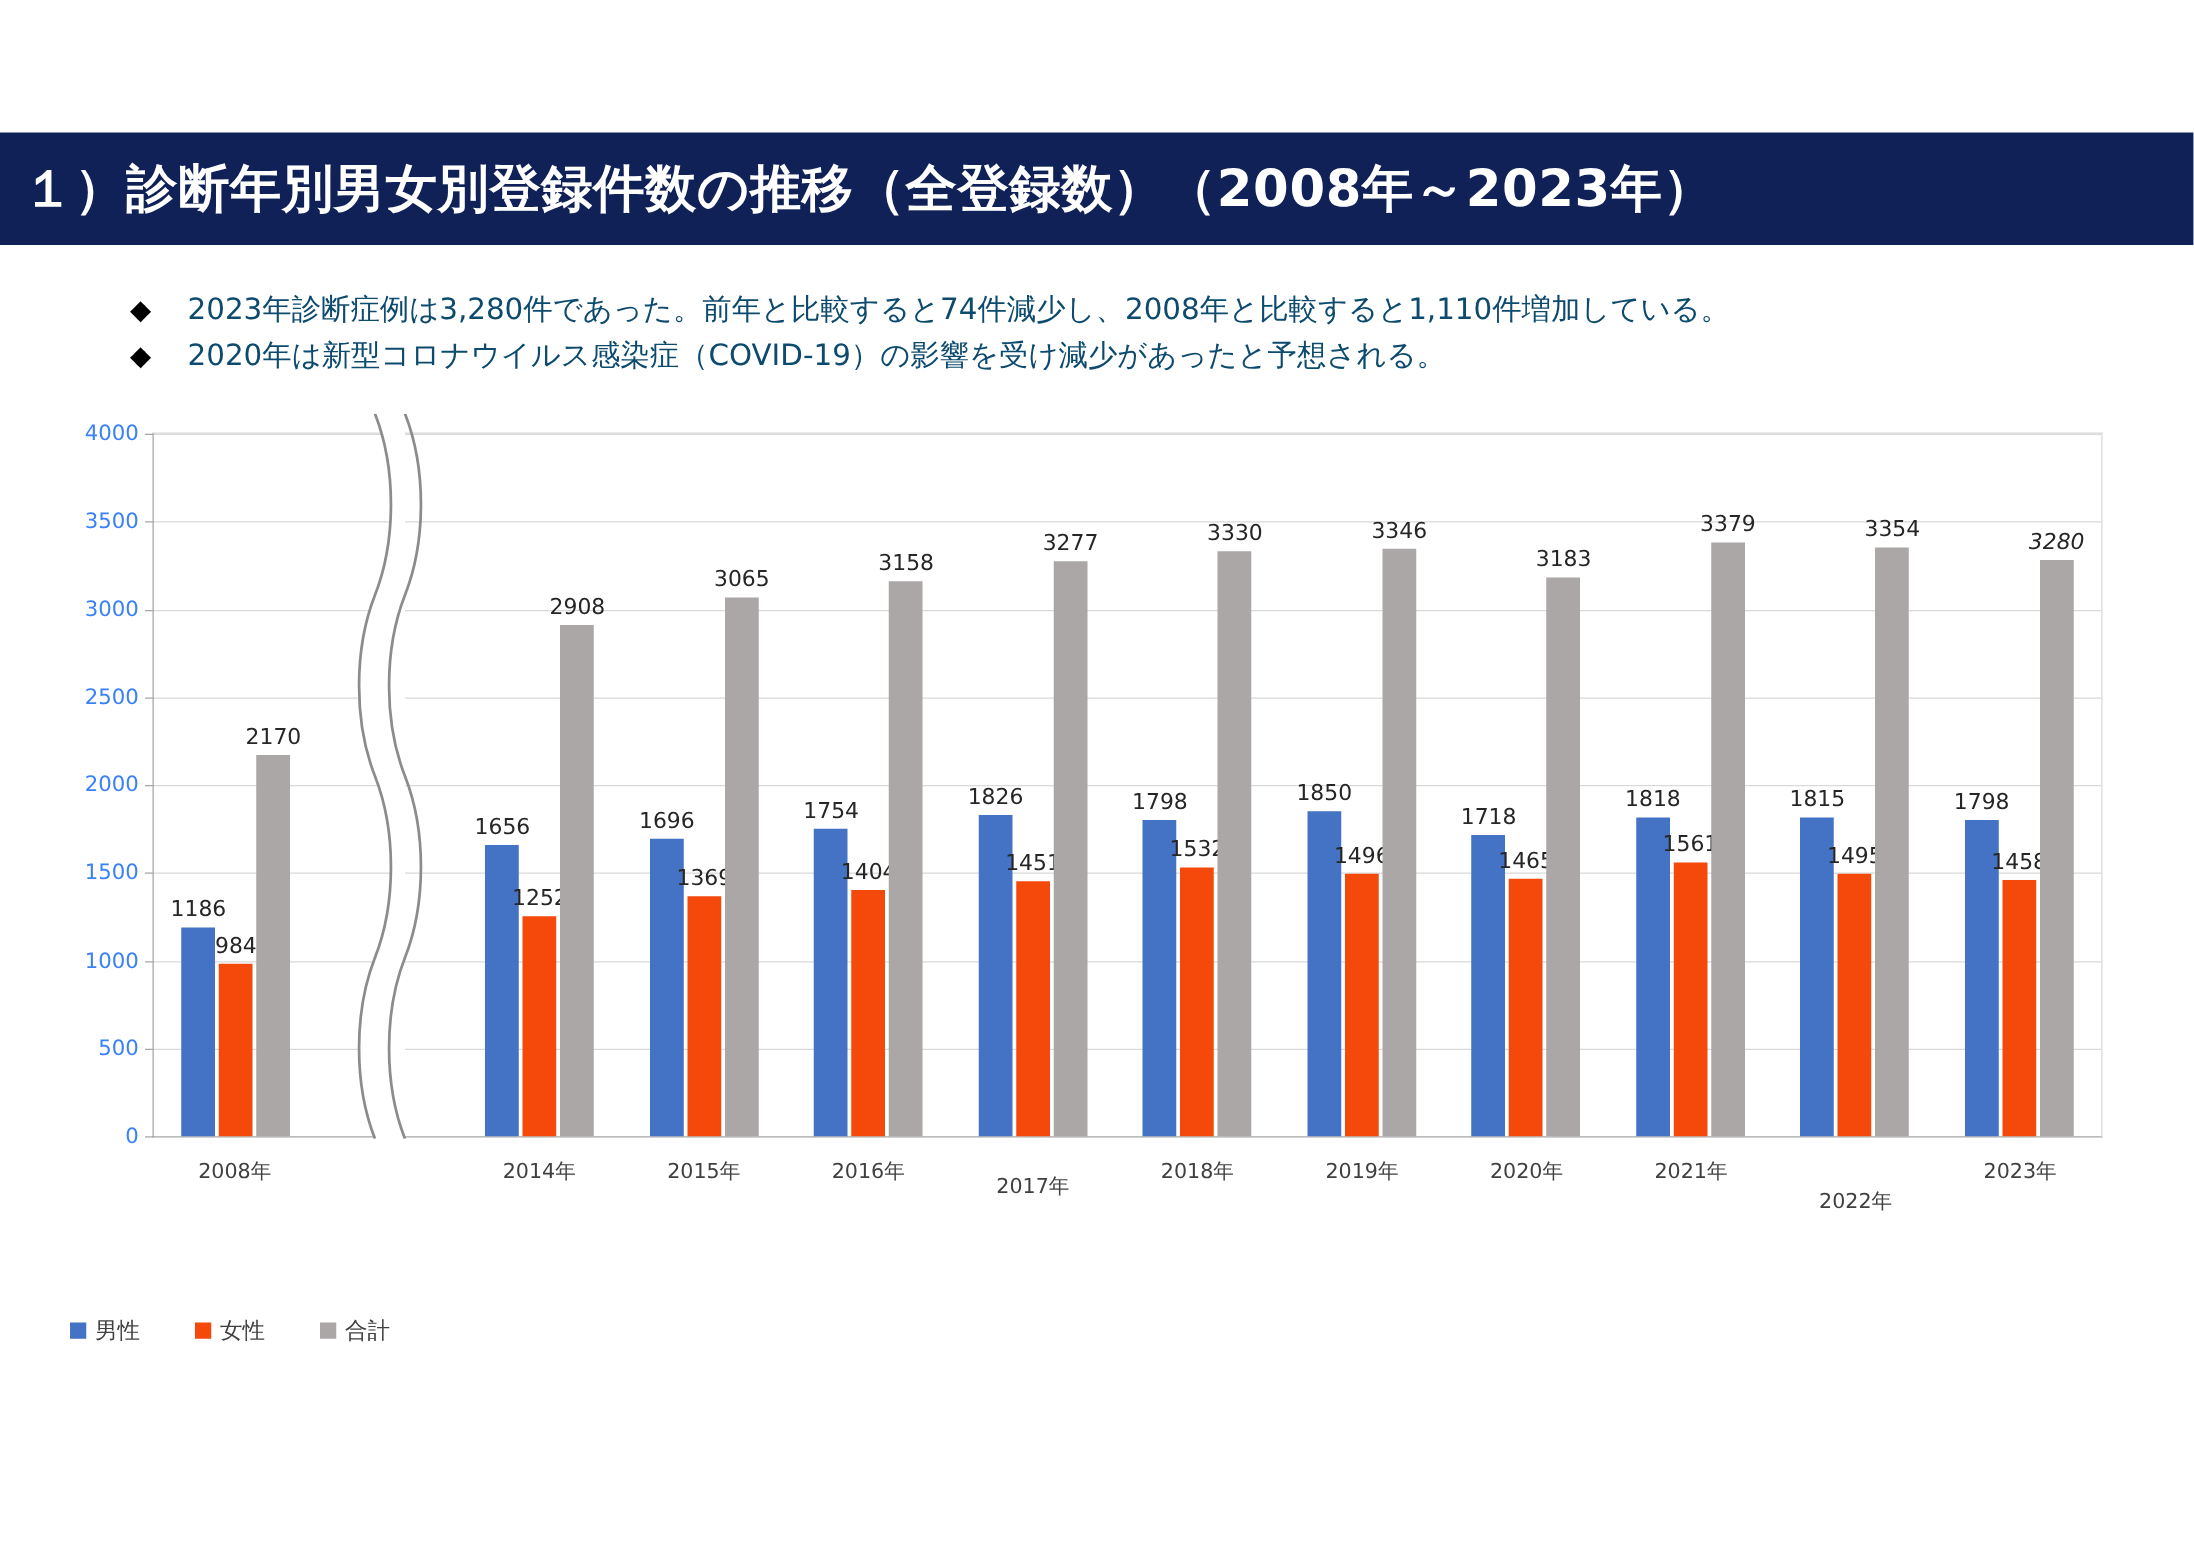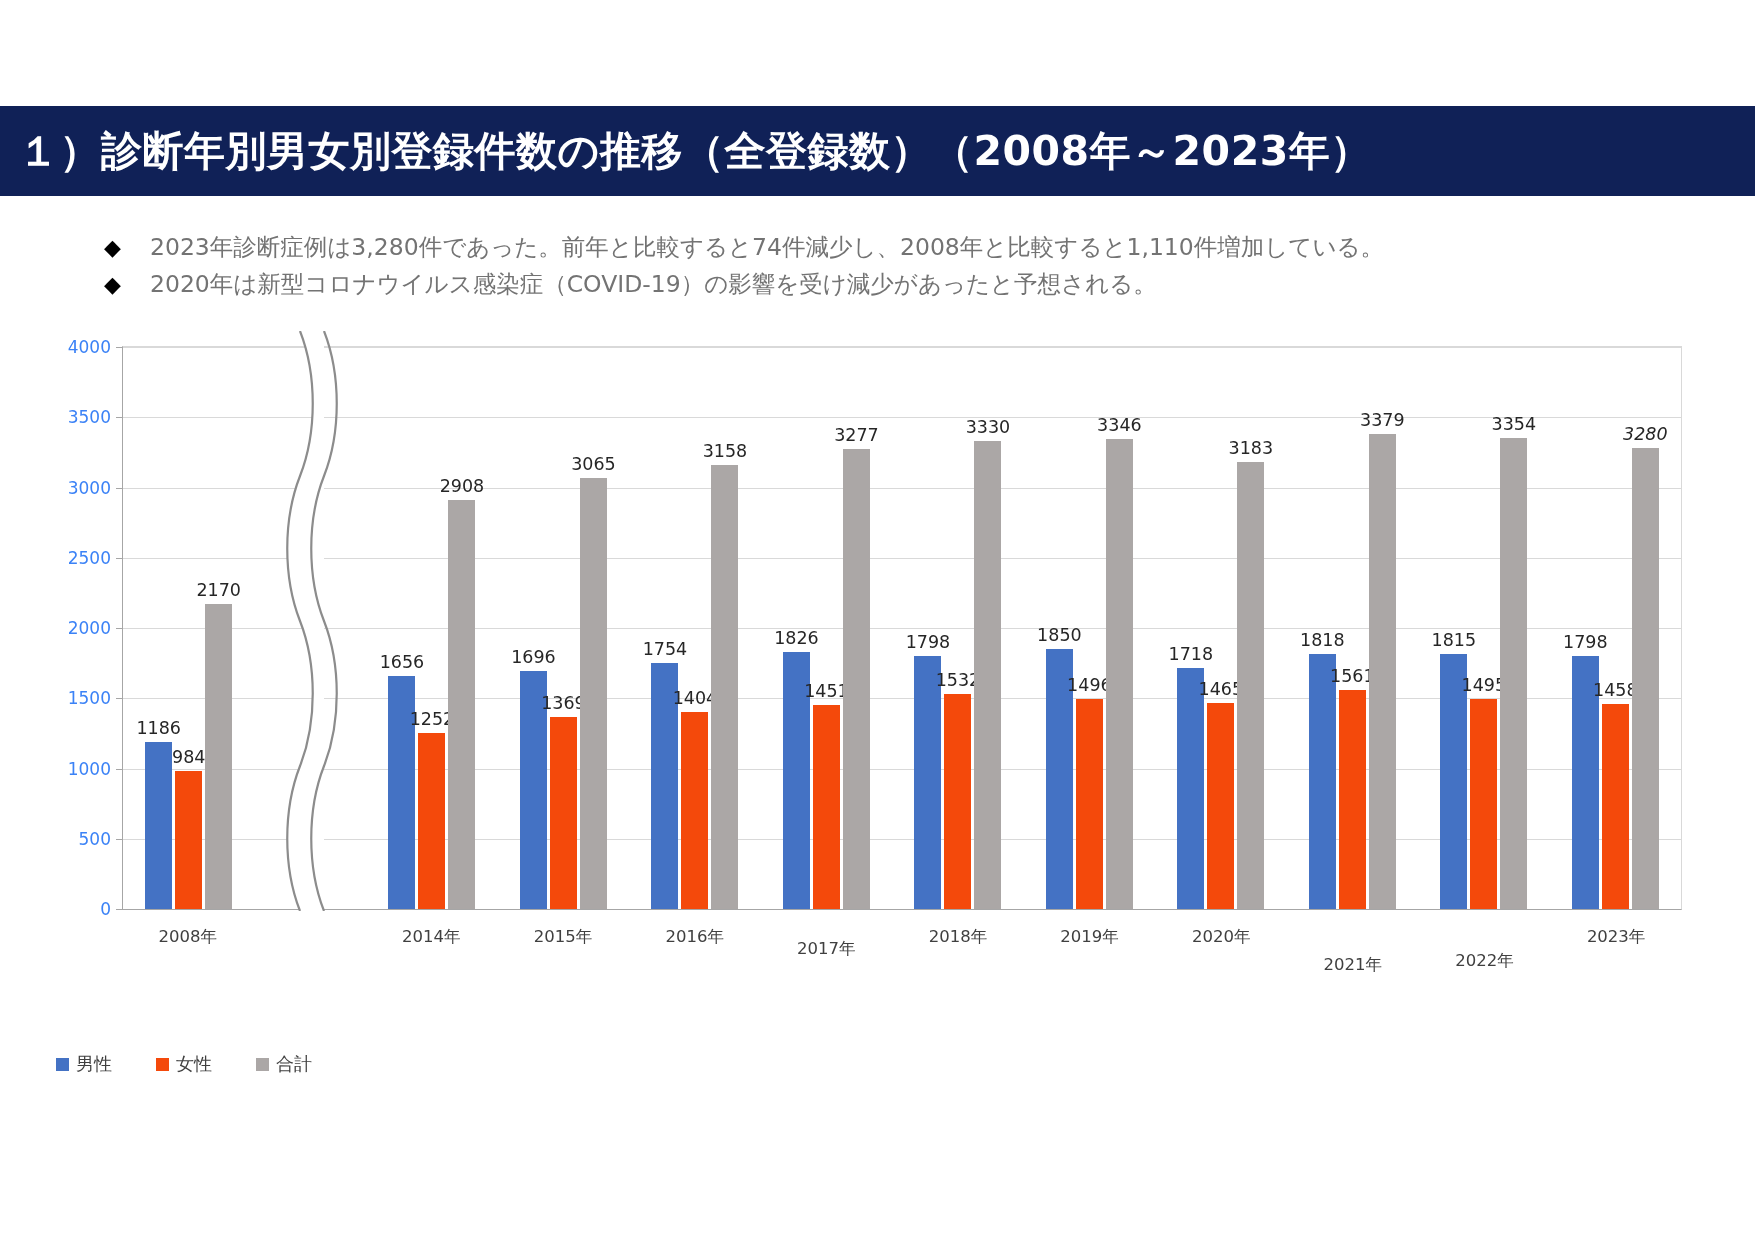--- a/index.html
+++ b/index.html
@@ -49,21 +49,21 @@
   }
   .bullet-mark {
     font-size: 22px;
     color: #000000;
     width: 46px;
     flex: 0 0 46px;
     line-height: 1.35;
   }
   .bullet-text {
     font-size: 23.5px;
-    color: #737373;
+    color: #0c4a6e;
     line-height: 1.35;
     font-family: "DejaVu Sans", "Liberation Sans", sans-serif;
   }
 
   
   #chart-area {
     position: absolute;
     left: 56px; top: 330px;
     width: 1660px; height: 700px;
   }
@@ -403,21 +403,21 @@
     <div id="cat-labels">
         <div class="cat-label" style="flex: 1 1 0px;">2008年</div>
         <div style="flex: 0.85 1 0px;"></div>
         <div class="cat-label" style="flex: 1 1 0px;">2014年</div>
         <div class="cat-label" style="flex: 1 1 0px;">2015年</div>
         <div class="cat-label" style="flex: 1 1 0px;">2016年</div>
         <div class="cat-label" style="flex: 1 1 0px; margin-top: 12px;">2017年</div>
         <div class="cat-label" style="flex: 1 1 0px;">2018年</div>
         <div class="cat-label" style="flex: 1 1 0px;">2019年</div>
         <div class="cat-label" style="flex: 1 1 0px;">2020年</div>
-        <div class="cat-label" style="flex: 1 1 0px; margin-top: 28px;">2021年</div>
+        <div class="cat-label" style="flex: 1 1 0px;">2021年</div>
         <div class="cat-label" style="flex: 1 1 0px; margin-top: 24px;">2022年</div>
         <div class="cat-label" style="flex: 1 1 0px;">2023年</div>
       </div>
     <div id="legend">
         <div class="legend-item">
           <span class="legend-swatch" style="background: rgb(68, 114, 196);"></span>
           <span>男性</span>
         </div>
         <div class="legend-item">
           <span class="legend-swatch" style="background: rgb(244, 73, 11);"></span>

